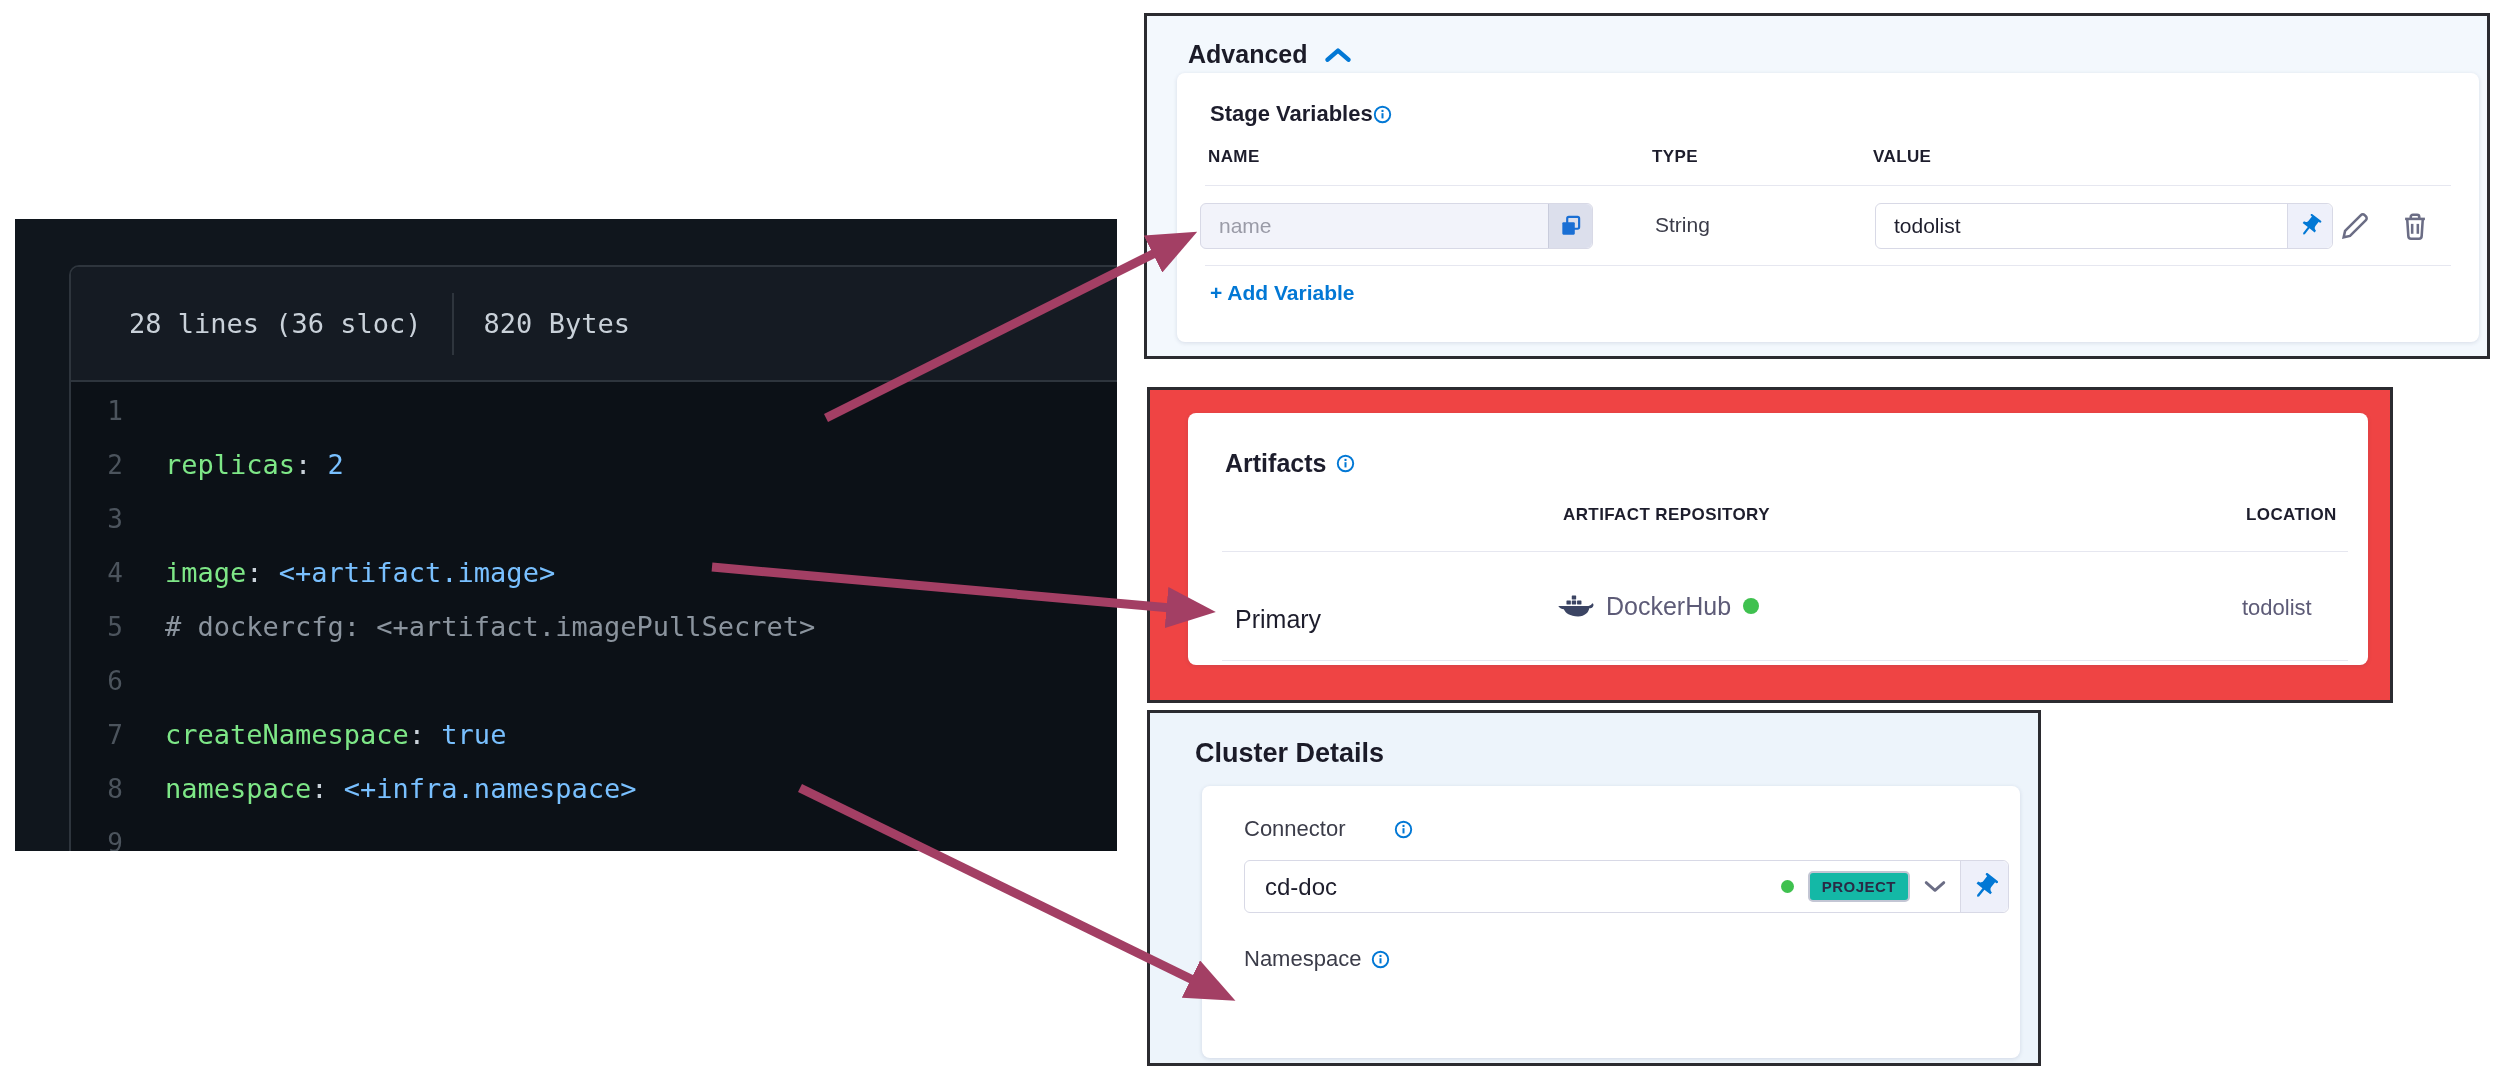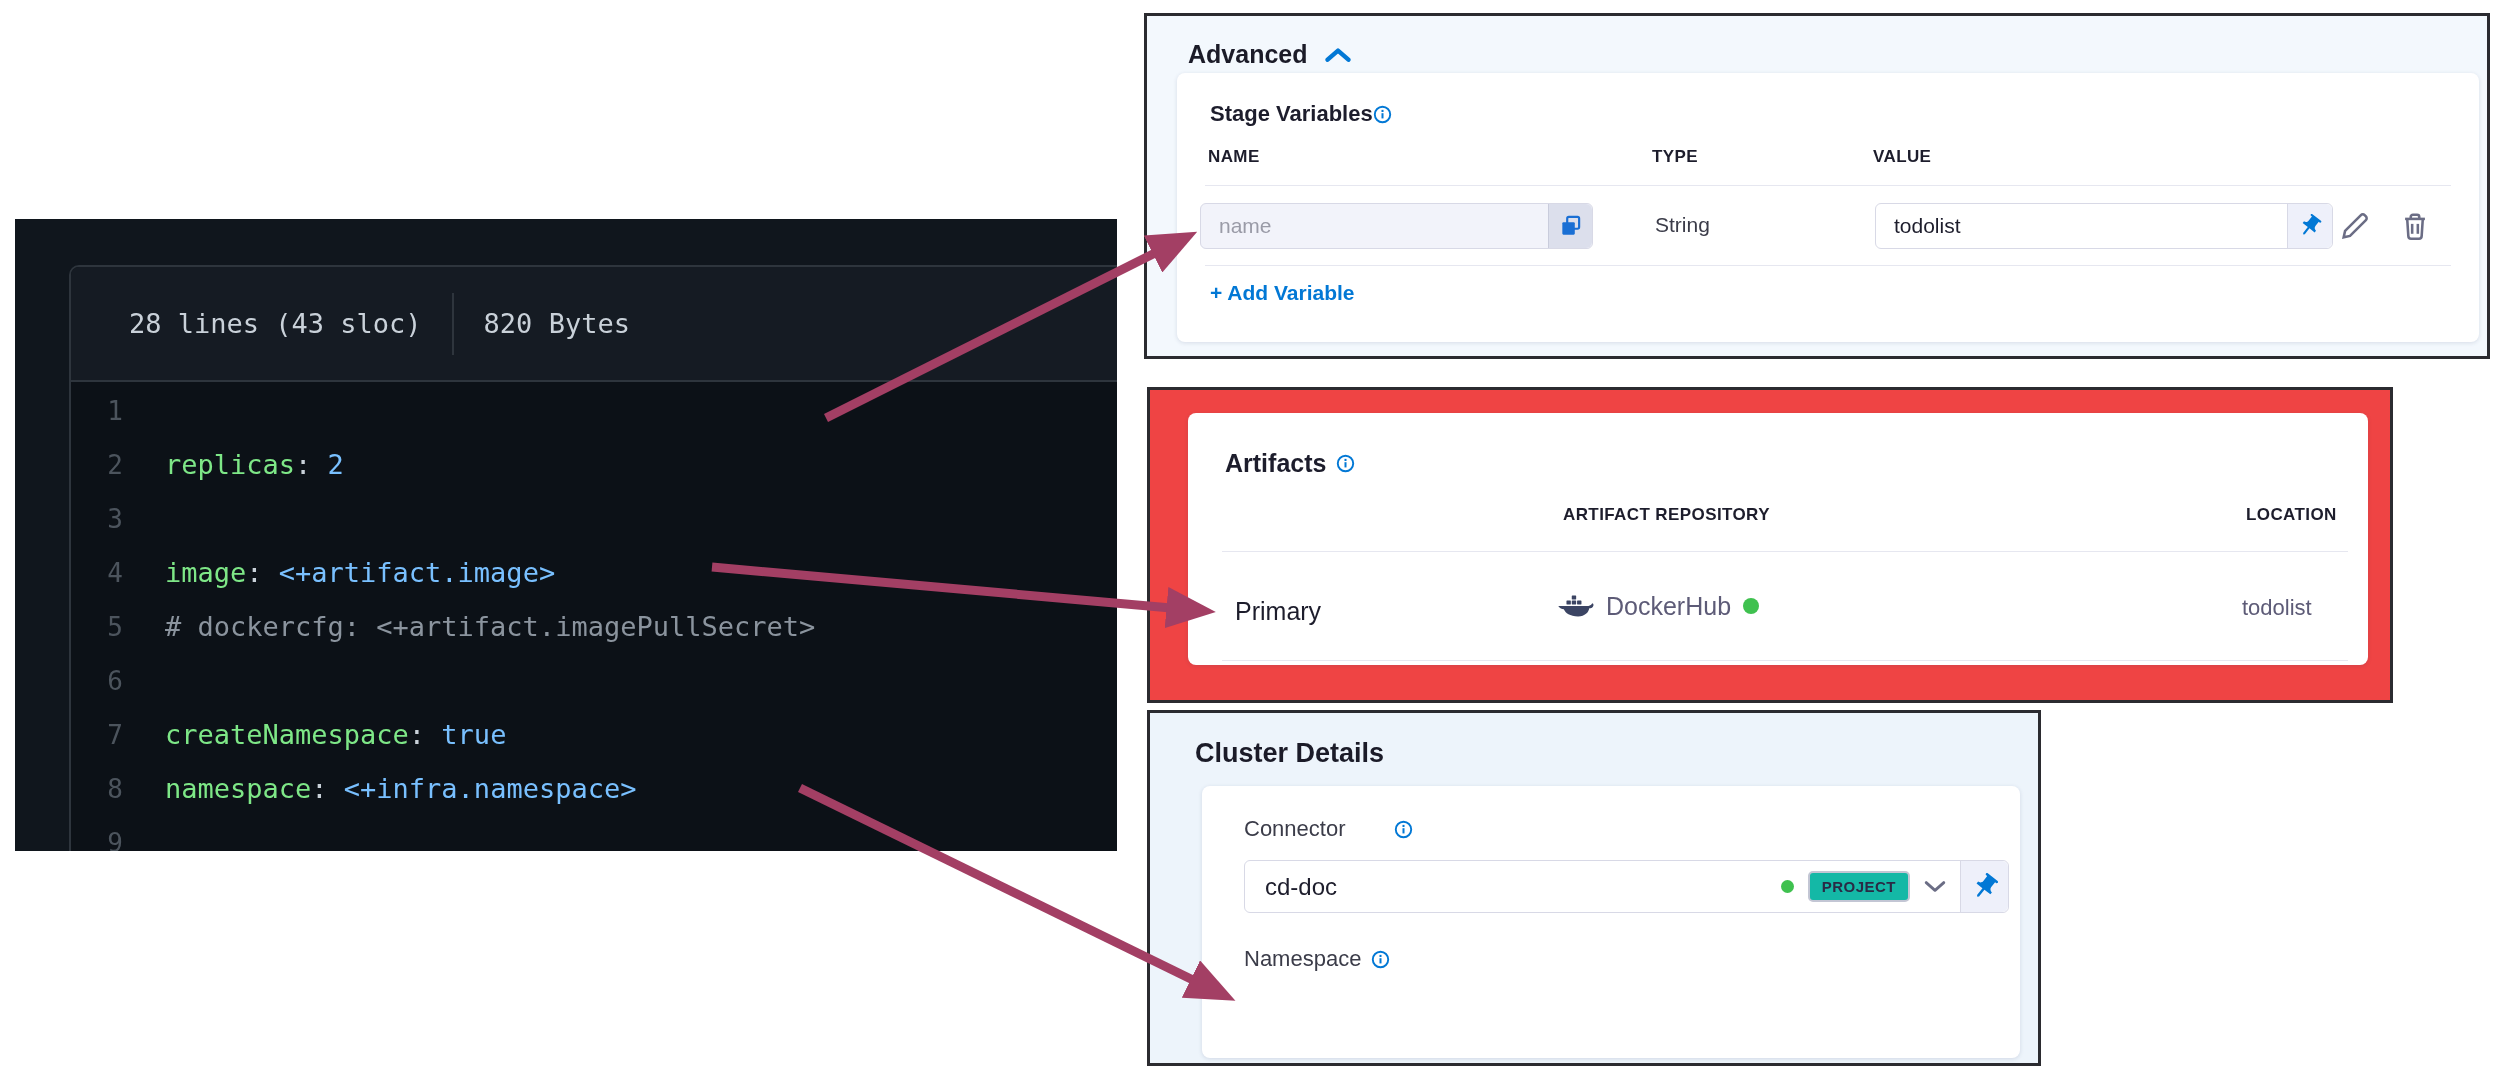--- a/index.html
+++ b/index.html
@@ -56,21 +56,21 @@
   .value-input .pin-ic{width:26px;height:26px;}
   .row-ic{position:absolute;top:136px;width:34px;height:34px;color:#6b6d85;cursor:pointer;}
   .edit-ic{left:1161px;}
   .del-ic{left:1221px;}
   .add-var{position:absolute;left:33px;top:208px;font-size:21px;font-weight:bold;color:var(--accent-blue,#0278d5);cursor:pointer;}
 
   
   .art{left:1147px;top:387px;width:1246px;height:316px;background:#ef4444;}
   .art-card{left:38px;top:23px;width:1180px;height:252px;}
   .art-title{position:absolute;left:37px;top:36px;display:flex;align-items:center;gap:10px;font-size:25px;font-weight:bold;color:#1d1d2c;}
-  .art-row-label{position:absolute;left:47px;top:184px;font-size:25px;color:#1d1d2c;}
+  .art-row-label{position:absolute;left:47px;top:192px;font-size:25px;color:#1d1d2c;}
   .repo-cell{position:absolute;left:368px;top:178px;display:flex;align-items:center;gap:12px;}
   .whale-ic{width:38px;height:30px;color:#3b4463;}
   .repo-name{font-size:25px;color:var(--repo-text,#5d5b77);}
   .dot{width:16px;height:16px;border-radius:50%;background:var(--status-green,#3fc14f);}
   .loc-cell{position:absolute;left:1054px;top:182px;font-size:22px;color:var(--repo-text,#5d5b77);}
 
   
   .clu{left:1147px;top:710px;width:894px;height:356px;background:#edf4fb;}
   .clu-title{position:absolute;left:45px;top:25px;font-size:27px;font-weight:bold;color:#1b1b28;}
   .clu-card{left:52px;top:73px;width:818px;height:272px;}
@@ -87,21 +87,21 @@
   .arrow-line{stroke:var(--arrow-pink,#a33f64);stroke-width:9;fill:none;}
 </style>
 </head>
 <body>
 
 <div class="canvas">
 
   <div class="code-panel">
     <div class="file-box">
       <div class="file-header">
-        <span>28 lines (43 sloc)</span>
+        <span>28 lines (36 sloc)</span>
         <span class="vdiv"></span>
         <span>820 Bytes</span>
       </div>
       <div class="code-area">
         <div class="code-line"><span class="ln">1</span></div>
         <div class="code-line"><span class="ln">2</span><span class="ctext"><span class="ck">replicas</span><span class="cp">: </span><span class="cv">2</span><span class="cc"></span></span></div>
         <div class="code-line"><span class="ln">3</span><span class="ctext"><span class="ck"></span><span class="cp"></span><span class="cv"></span><span class="cc"></span></span></div>
         <div class="code-line"><span class="ln">4</span><span class="ctext"><span class="ck">image</span><span class="cp">: </span><span class="cv">&lt;+artifact.image&gt;</span><span class="cc"></span></span></div>
         <div class="code-line"><span class="ln">5</span><span class="ctext"><span class="ck"></span><span class="cp"></span><span class="cv"></span><span class="cc"># dockercfg: &lt;+artifact.imagePullSecret&gt;</span></span></div>
         <div class="code-line"><span class="ln">6</span><span class="ctext"><span class="ck"></span><span class="cp"></span><span class="cv"></span><span class="cc"></span></span></div>

